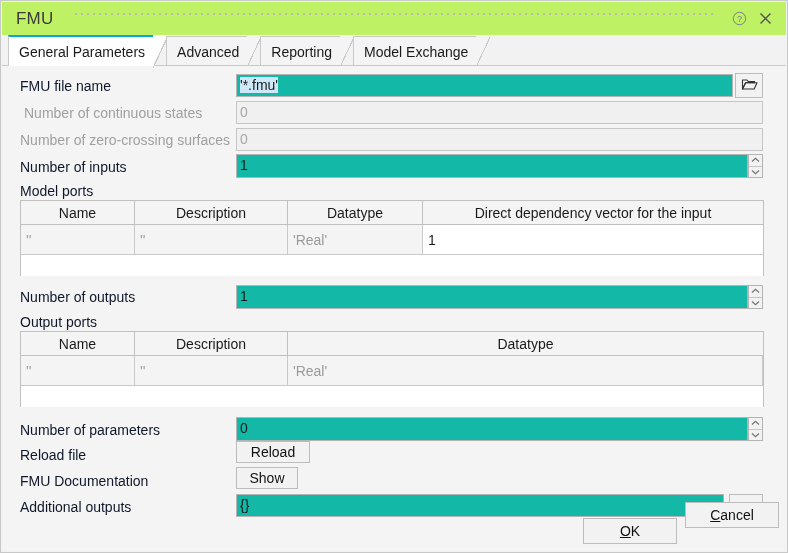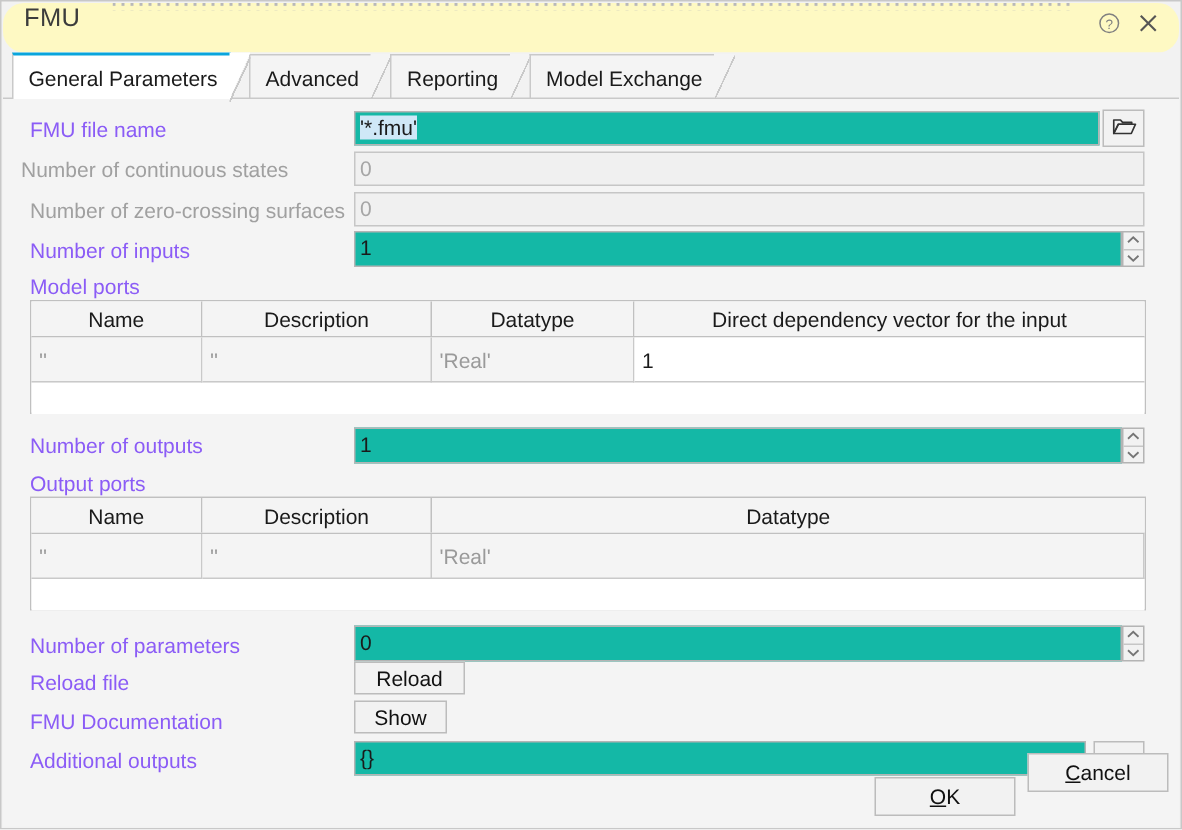--- a/index.html
+++ b/index.html
@@ -18,24 +18,23 @@
     background: #f2f2f2;
     border: 1px solid #c8c8c8;
     overflow: hidden;
   }
 
   
   .titlebar {
     position: absolute;
     left: 1px; top: 1px; right: 1px;
     height: 33px;
-    background: #fef9c3;
-    display: flex;
-    align-items: flex-start;
-    border-radius: 14px;
+    background: #bef264;
+    display: flex;
+    align-items: center;
   }
   .title-text {
     font-size: 17px;
     color: #3c3c3c;
     margin-left: 14px;
     letter-spacing: .2px;
     white-space: nowrap;
   }
   .grip {
     flex: 1;
@@ -129,21 +128,21 @@
   
   .content {
     position: absolute;
     left: 1px; top: 65px; right: 1px; bottom: 1px;
     background: #f4f4f4;
   }
 
   .label {
     position: absolute;
     font-size: 14px;
-    color: #8b5cf6;
+    color: #0f172a;
     white-space: nowrap;
     line-height: 18px;
   }
   .label.disabled { color: #a0a0a0; }
 
   .field {
     position: absolute;
     box-sizing: border-box;
     background: #14b8a6;
     border: 1px solid #b4b4b4;
@@ -295,21 +294,21 @@
     </div>
     <div class="btn icon-btn" style="left:733px; top:7px; width:28px; height:25px;">
       <span>
         <svg width="17" height="15" viewBox="0 0 17 15">
           <path d="M1.5 3 H6 L7.4 4.6 H13.5 V5.8 H4.6 L1.5 12 Z" fill="none" stroke="#333333" stroke-width="1.1" stroke-linejoin="round"></path>
           <path d="M4.6 5.8 H16 L13.2 12 H1.5 Z" fill="none" stroke="#333333" stroke-width="1.1" stroke-linejoin="round"></path>
         </svg>
       </span>
     </div>
 
-    <div class="label disabled" style="left:12px; top:38px;">Number of continuous states</div>
+    <div class="label disabled" style="left:22px; top:38px;">Number of continuous states</div>
     <div class="field readonly" style="left:234px; top:35px; width:527px; height:23px;">
       <span>0</span>
     </div>
 
     <div class="label disabled" style="left:18px; top:65px;">Number of zero-crossing surfaces</div>
     <div class="field readonly" style="left:234px; top:62px; width:527px; height:23px;">
       <span>0</span>
     </div>
 
     <div class="label" style="left:18px; top:92px;">Number of inputs</div>

